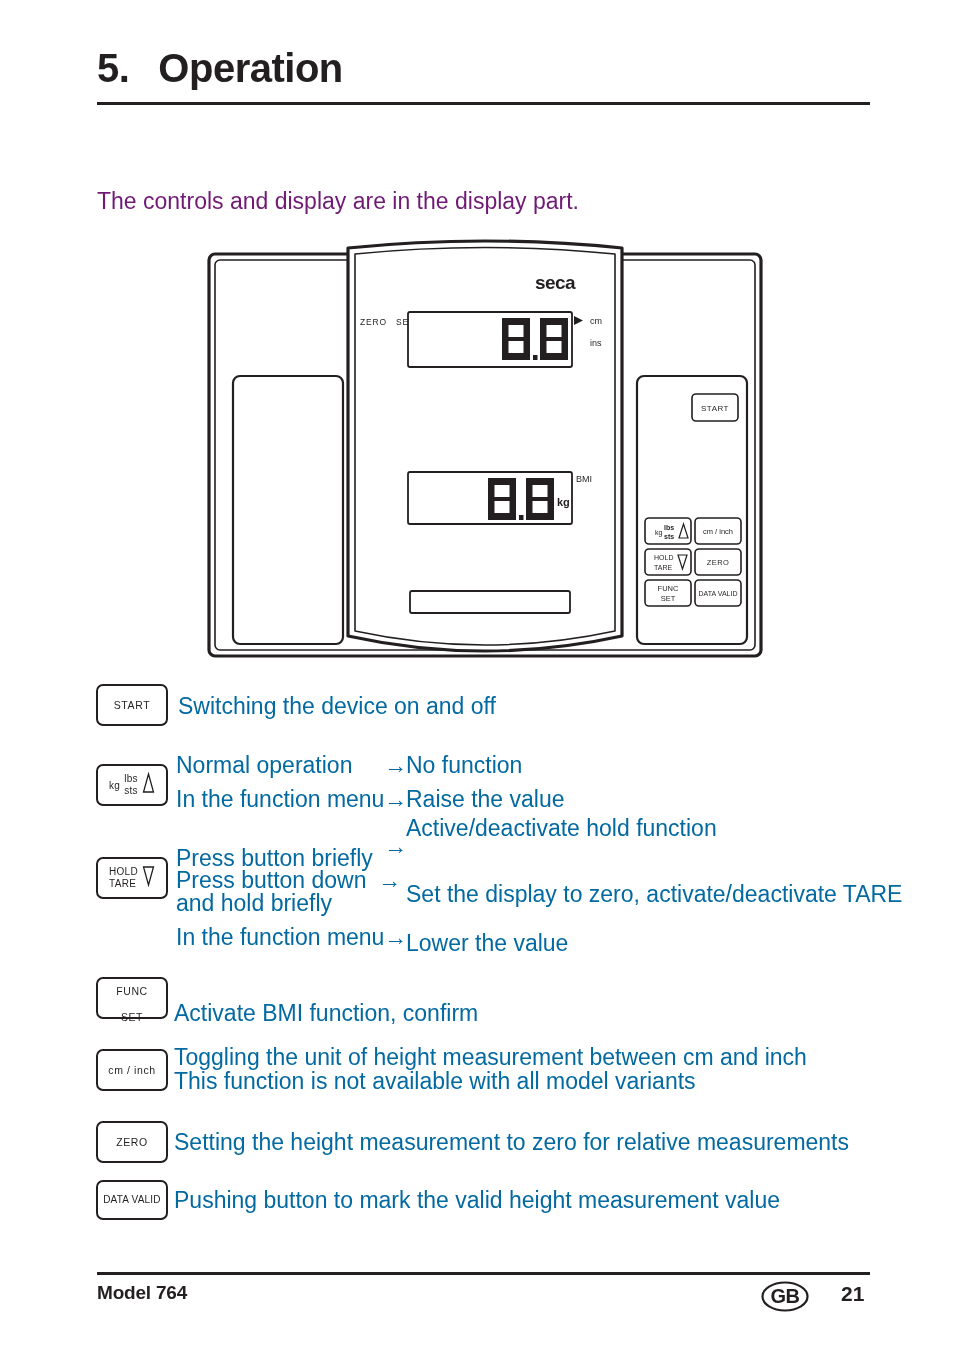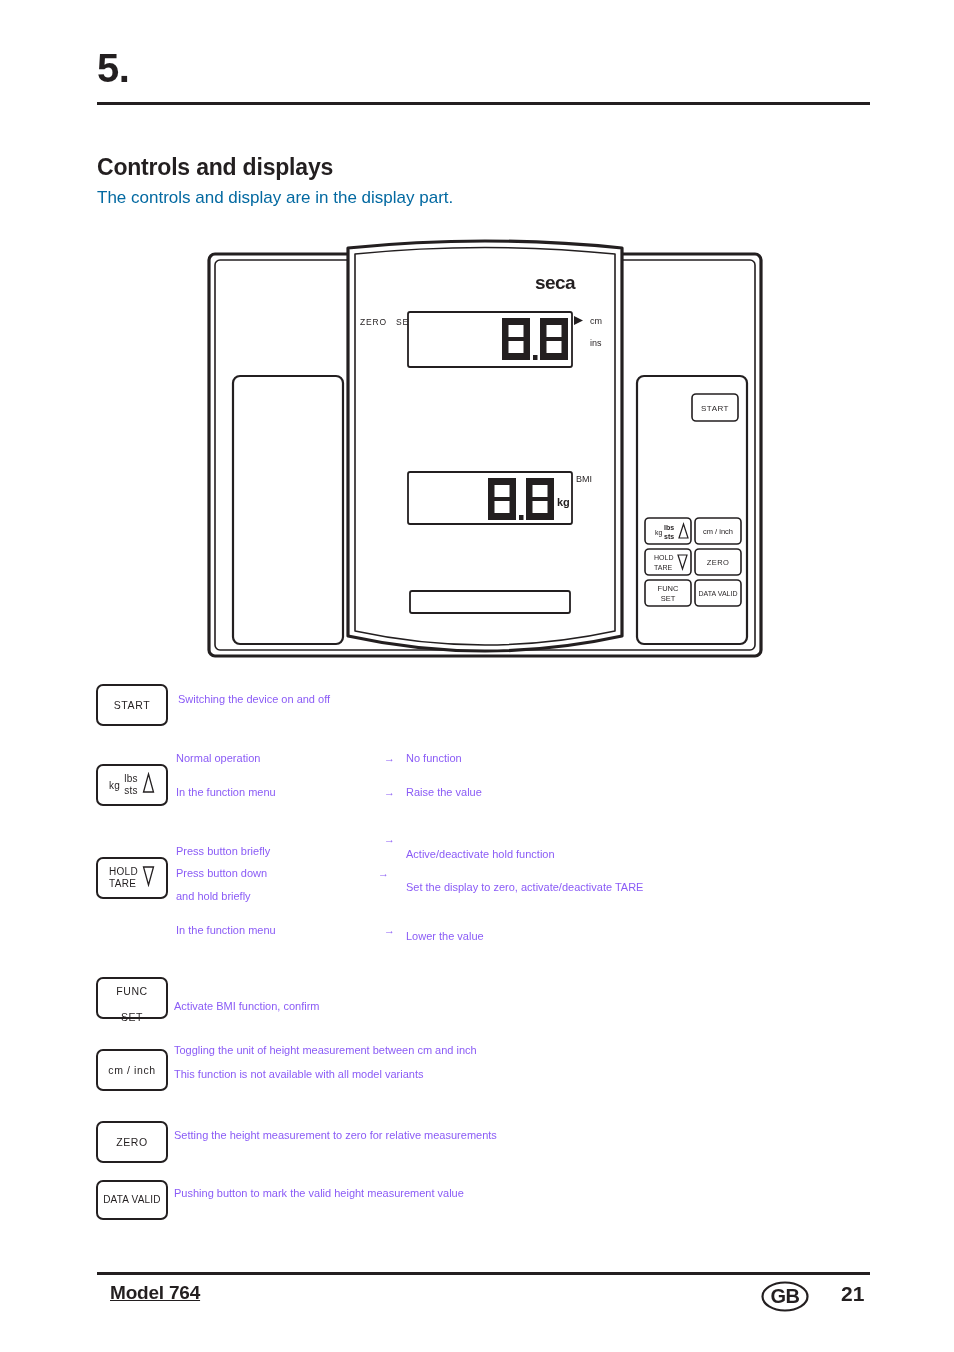--- a/index.html
+++ b/index.html
@@ -60,22 +60,22 @@
     left: 97px;
     top: 154px;
     font-size: 23px;
     font-weight: bold;
     letter-spacing: -0.2px;
   }
   .section-sub {
     position: absolute;
     left: 97px;
     top: 188px;
-    font-size: 17px;
-    color: #0369a1;
+    font-size: 23px;
+    color: #701a75;
   }
 
   
   .device {
     position: absolute;
     left: 205px;
     top: 232px;
     width: 560px;
     height: 428px;
   }
@@ -126,42 +126,41 @@
     font-size: 10px;
     line-height: 1.18;
     letter-spacing: 0.3px;
   }
   .tri {
     display: inline-block;
   }
 
   .legend-text {
     position: absolute;
-    font-size: 11px;
-    color: #8b5cf6;
+    font-size: 23px;
+    color: #0369a1;
     white-space: nowrap;
   }
 
   
   .footer-rule {
     position: absolute;
     left: 97px;
     top: 1272px;
     width: 773px;
     height: 3px;
     background: #231f20;
   }
   .footer-model {
     position: absolute;
-    left: 110px;
+    left: 97px;
     top: 1282px;
     font-size: 19px;
     font-weight: bold;
     letter-spacing: -0.2px;
-    text-decoration: underline;
   }
   .footer-gb {
     position: absolute;
     left: 761px;
     top: 1281px;
     width: 48px;
     height: 31px;
   }
   .footer-gb .gbtxt {
     position: absolute;
@@ -183,25 +182,25 @@
   }
 </style>
 </head>
 <body>
 
 <div class="page">
 
   <div class="chapter">
     <div class="chapter-line">
       <span class="chapter-num">5.</span>
+      <span class="chapter-title">Operation</span>
     </div>
   </div>
   <div class="chapter-rule"></div>
 
-  <div class="section-head">Controls and displays</div>
   <div class="section-sub">The controls and display are in the display part.</div>
 
   <div class="device">
     <svg width="560" height="428" viewBox="0 0 560 428" xmlns="http://www.w3.org/2000/svg">
       <g fill="none" stroke="#231f20" stroke-linejoin="round" stroke-linecap="round">
 
         <rect x="4" y="22" width="552" height="402" rx="6" stroke-width="3.2"></rect>
         <rect x="10" y="28" width="540" height="390" rx="5" stroke-width="1.6"></rect>
 
         <rect x="28" y="144" width="110" height="268" rx="7" stroke-width="2.2"></rect>
@@ -339,21 +338,21 @@
           <span class="tri">
             <svg width="13" height="22" viewBox="0 0 13 22">
                 <path d="M1.5 2 L11.5 2 L6.5 20 Z" fill="none" stroke="#231f20" stroke-width="1.3"></path>
               </svg>
           </span>
         </span>
       </div>
 
       <div class="legend-text" style="left:80px; top:157px;margin-top:12px;">Press button briefly</div>
       <div class="legend-text" style="left:288px; top:157px;">→</div>
-      <div class="legend-text" style="left:310px; top:172px;">Active/deactivate hold function</div>
+      <div class="legend-text" style="left:310px; top:139px;">Active/deactivate hold function</div>
 
       <div class="legend-text" style="left:80px; top:191px;">Press   button   down</div>
       <div class="legend-text" style="left:282px; top:191px;">→</div>
       <div class="legend-text" style="left:80px; top:214px;">and hold briefly</div>
       <div class="legend-text" style="left:310px; top:205px;">Set the display to zero, activate/deactivate TARE</div>
 
       <div class="legend-text" style="left:80px; top:248px;">In the function menu</div>
       <div class="legend-text" style="left:288px; top:248px;">→</div>
       <div class="legend-text" style="left:310px; top:254px;">Lower the value</div>
     </div>

